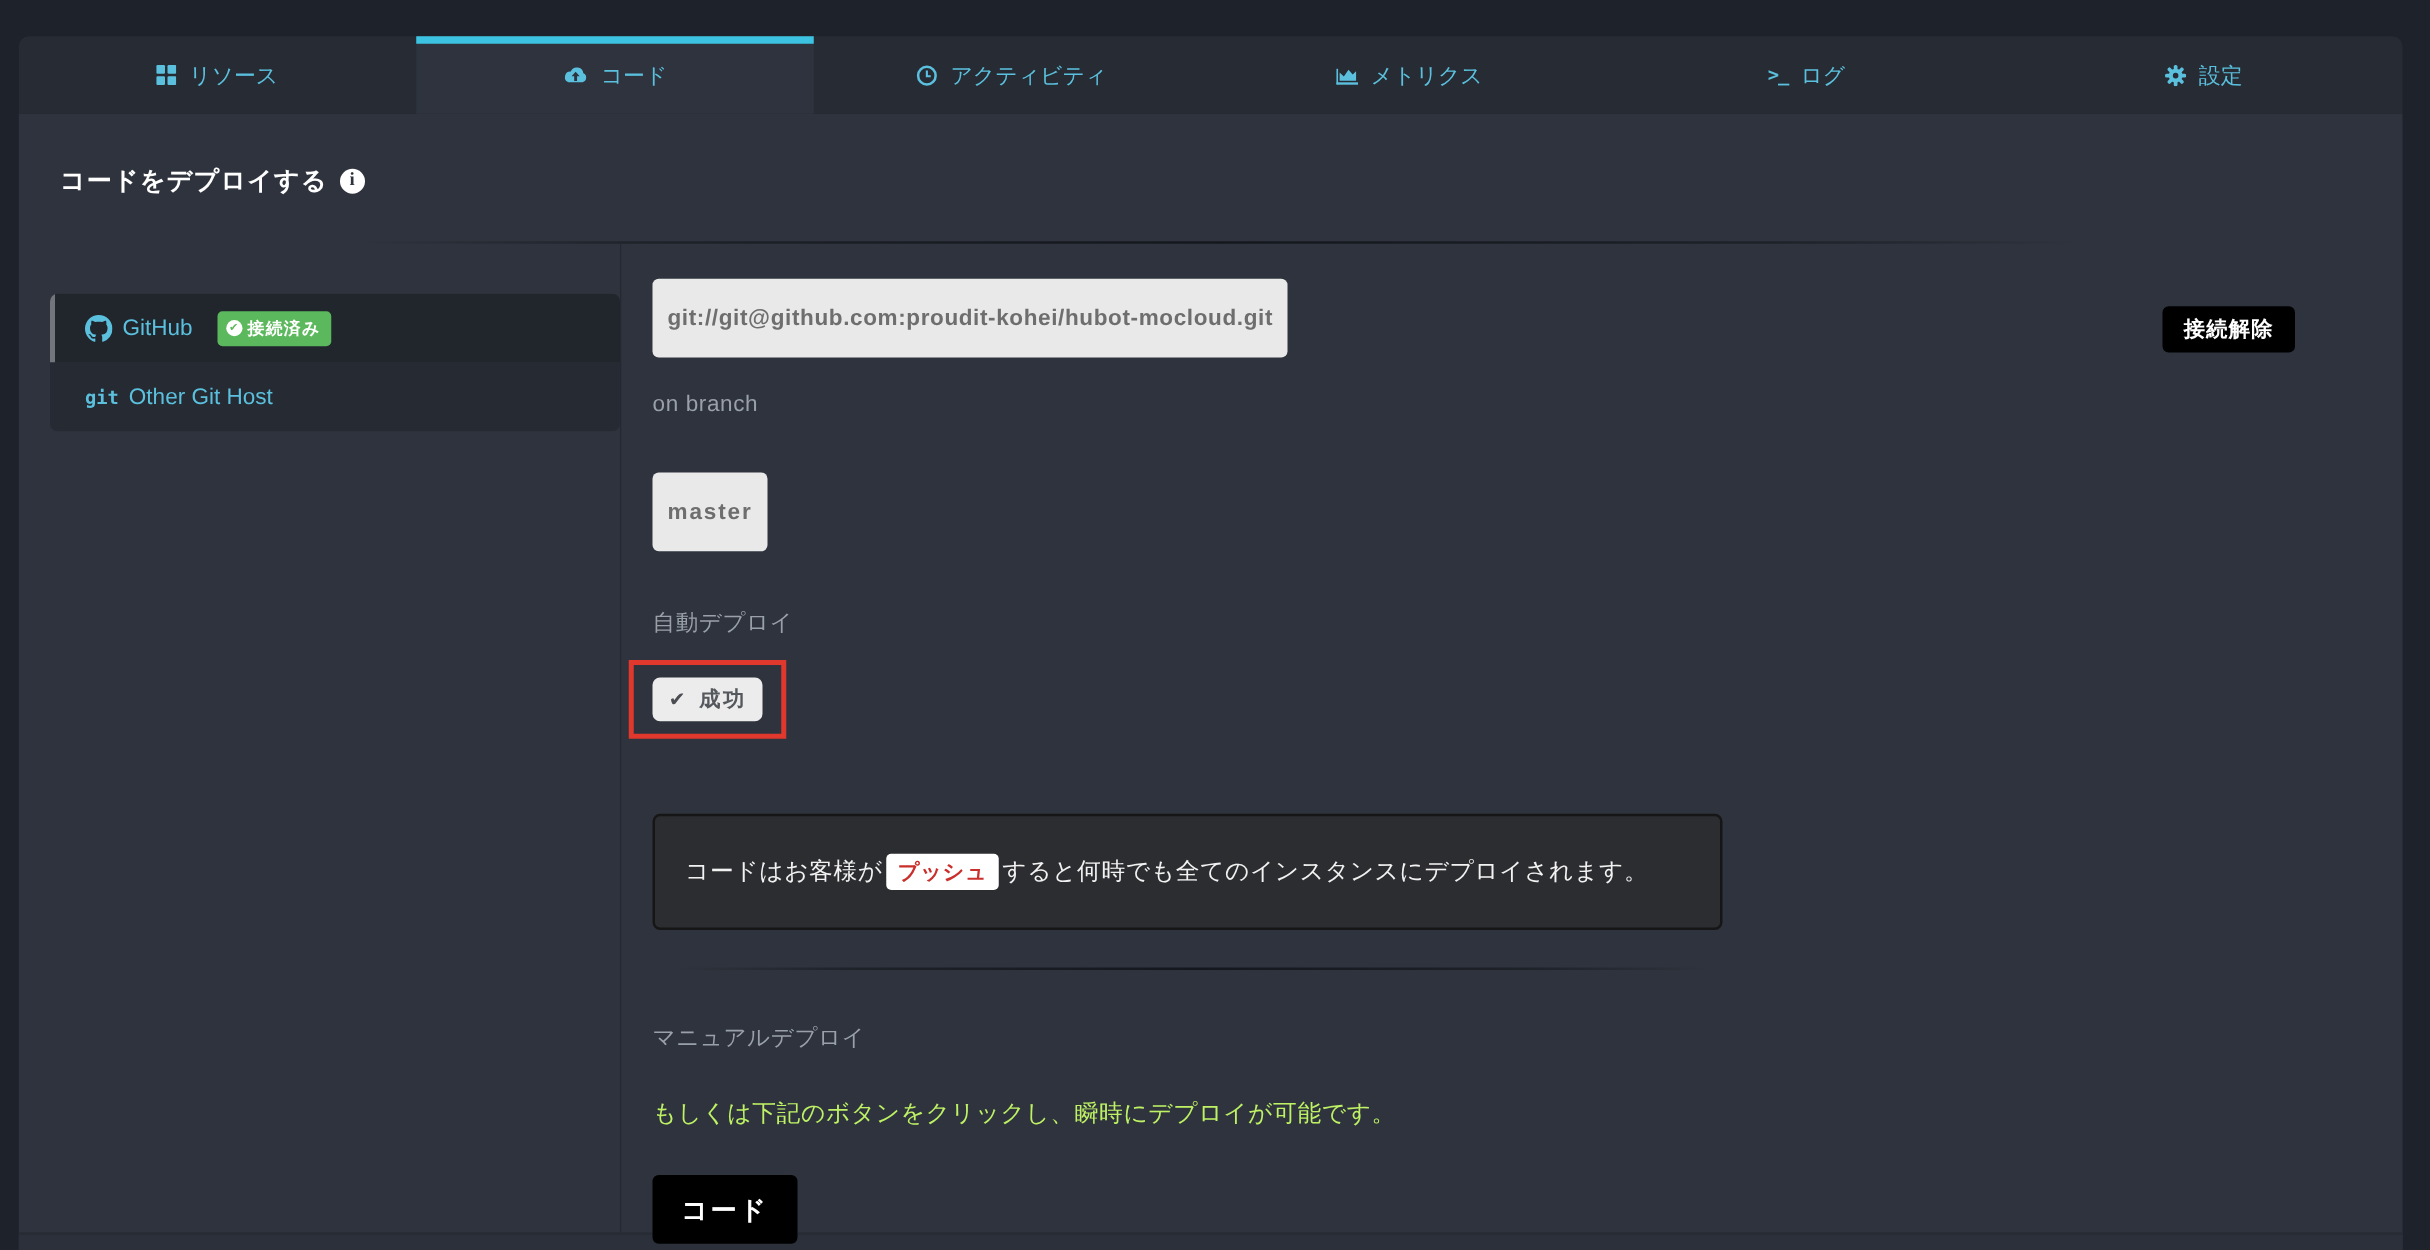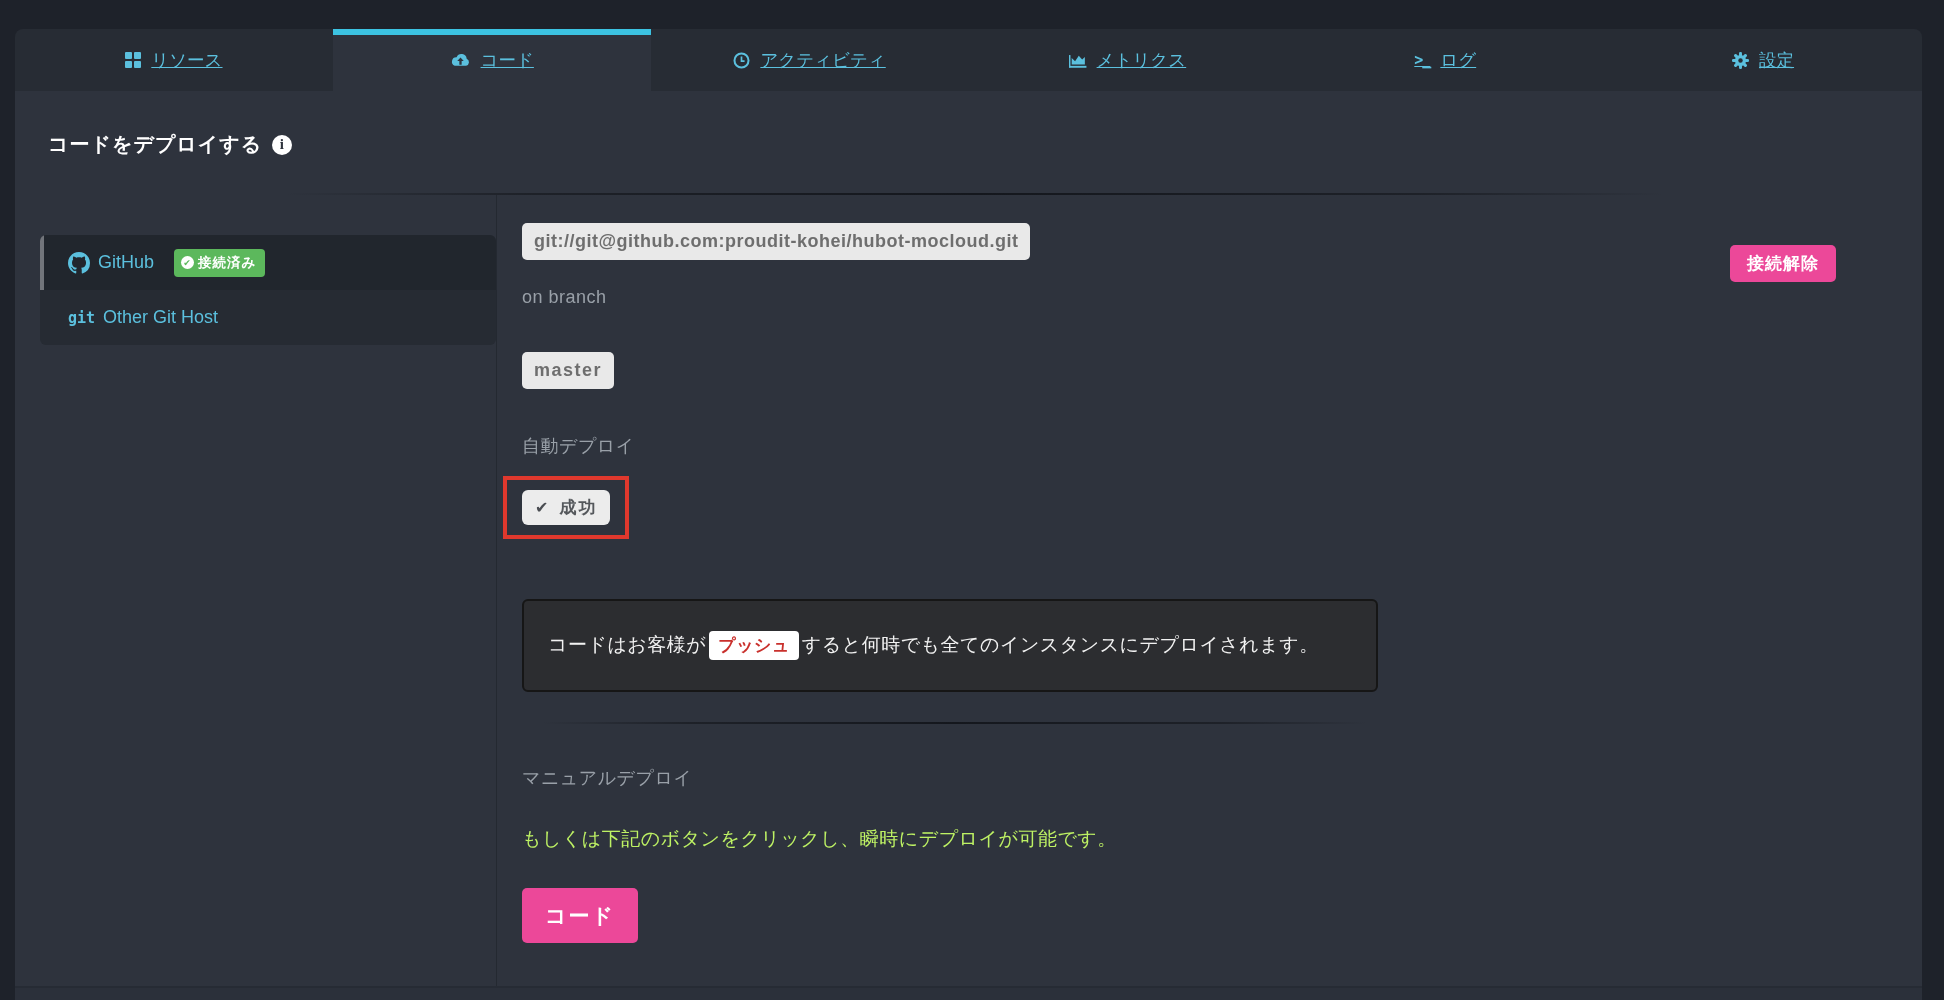--- a/index.html
+++ b/index.html
@@ -2,21 +2,21 @@
 <html><head>
 <meta charset="utf-8">
 <style>
   html,body{margin:0;padding:0;width:1944px;height:1000px;overflow:hidden;
     background:#1e222a;font-family:"Liberation Sans","DejaVu Sans",sans-serif;}
   .panel{position:absolute;left:15px;top:29px;width:1907px;height:971px;}
 
   
   .tabbar{display:flex;height:62px;background:#272c34;border-radius:8px 8px 0 0;}
   .tab{flex:1;display:flex;align-items:center;justify-content:center;gap:10px;
-    color:#5bc0de;font-size:17.5px;position:relative;cursor:pointer;user-select:none;text-decoration:underline;}
+    color:#5bc0de;font-size:17.5px;position:relative;cursor:pointer;user-select:none;}
   .tab.active{background:#2e333d;}
   .tab.active::before{content:"";position:absolute;top:0;left:0;right:0;height:6px;background:#3cc3e2;}
   .tab .ticon{display:inline-flex;align-items:center;}
   .term-glyph{font-family:"DejaVu Sans Mono","Liberation Mono",monospace;font-weight:bold;font-size:15px;letter-spacing:-1px;}
 
   
   .panel-body{background:#2e333d;height:909px;box-sizing:border-box;display:flex;flex-direction:column;}
   .head{height:102px;box-sizing:border-box;padding:40px 0 16px 33px;}
   .head h1{margin:0;font-size:20px;font-weight:bold;color:#ffffff;display:flex;align-items:center;gap:10px;letter-spacing:1px;}
   .info-icon{width:20px;height:20px;border-radius:50%;background:#ffffff;color:#2e333d;
@@ -41,28 +41,28 @@
     font-size:9px;font-weight:bold;display:inline-flex;align-items:center;justify-content:center;}
 
   
   .content{flex:1;border-left:1px solid #242931;padding-left:25px;position:relative;box-sizing:border-box;}
   .glabel{font-size:18px;color:#99a0a8;letter-spacing:.5px;}
   .lbl-connect{margin-top:45px;}
   .lbl-branch{margin-top:27px;}
   .lbl-auto{margin-top:45px;}
   .lbl-manual{margin-top:42px;}
   .chip{display:inline-block;background:#e9e9e9;color:#6e6e6e;font-weight:bold;font-size:18px;
-    padding:8px 12px;border-radius:5px;letter-spacing:.5px;}
+    padding:21px 12px;border-radius:5px;letter-spacing:.5px;}
   .chip-url{margin-top:28px;}
   .chip-branch{margin-top:44px;letter-spacing:1.5px;}
   .redbox{display:inline-block;border:4px solid #e0382d;padding:10px 15px;margin-top:18px;margin-left:-19px;}
   .chip-status{display:inline-flex;align-items:center;gap:9px;background:#ececec;color:#55585c;
     font-weight:bold;font-size:17px;padding:6px 13px;border-radius:6px;letter-spacing:2px;}
   .status-check{color:#4a4d52;font-size:16px;}
-  .btn{display:inline-flex;align-items:center;justify-content:center;background:#ec4899;color:#ffffff;
+  .btn{display:inline-flex;align-items:center;justify-content:center;background:#000000;color:#ffffff;
     font-weight:bold;border:none;border-radius:5px;cursor:pointer;
     font-family:"Liberation Sans","DejaVu Sans",sans-serif;}
   .btn-disconnect{position:absolute;top:50px;right:86px;height:37px;padding:0 17px;font-size:17px;letter-spacing:1px;}
   .btn-deploy{margin-top:36px;width:116px;height:55px;font-size:21px;letter-spacing:2px;}
   .well{margin-top:60px;width:856px;box-sizing:border-box;background:#2c2d30;border:2px solid #161616;
     border-radius:6px;padding:30px 24px;color:#f2f2f2;font-size:19px;letter-spacing:.5px;}
   .push-chip{display:inline-block;background:#ffffff;color:#c9302c;font-weight:bold;
     padding:3px 9px;border-radius:4px;margin:0 3px;font-size:17px;}
   .hdivider2{height:2px;margin-top:30px;margin-left:20px;width:825px;
     background:linear-gradient(90deg,rgba(24,27,33,0) 0%,rgba(24,27,33,.75) 18%,rgba(20,23,29,1) 50%,rgba(24,27,33,.75) 82%,rgba(24,27,33,0) 100%);}

